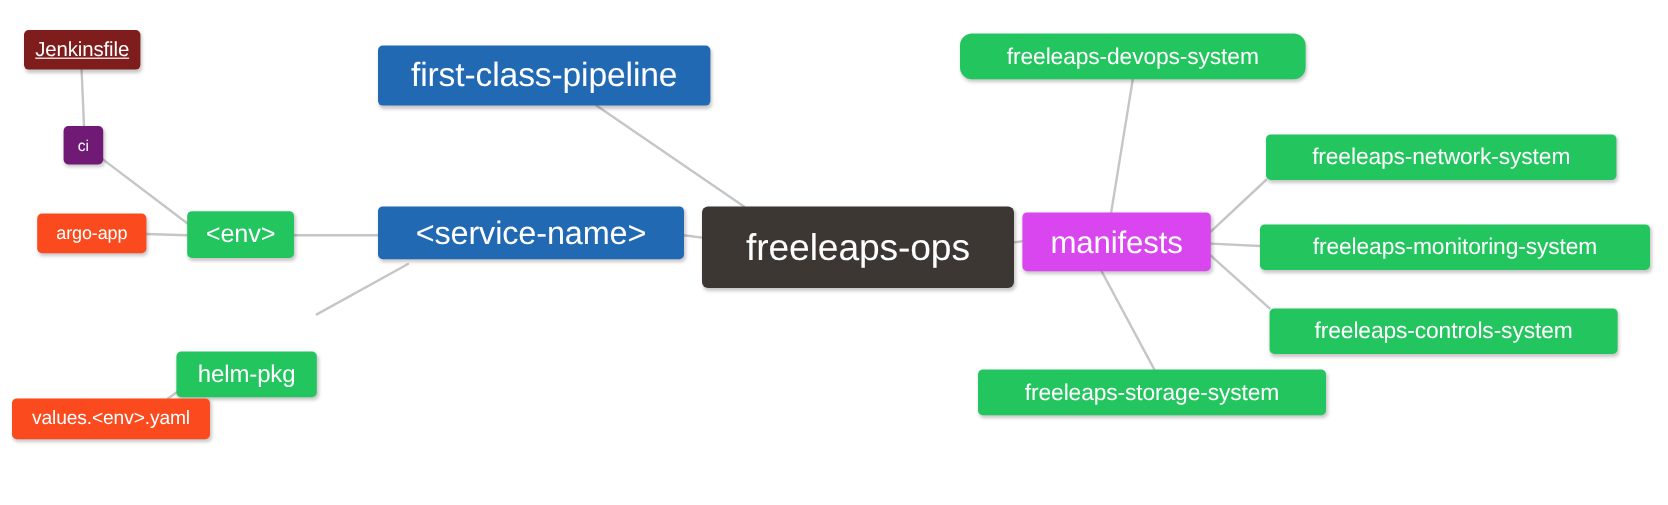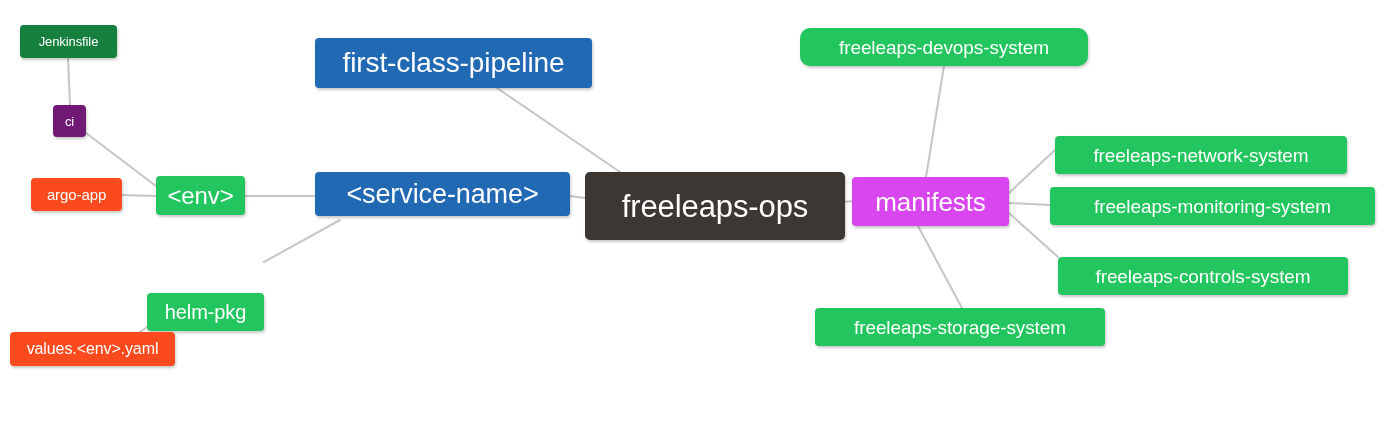--- a/index.html
+++ b/index.html
@@ -54,29 +54,29 @@
       <line x1="497" y1="88" x2="620" y2="172" stroke="#C6C6C6" stroke-width="2" stroke-linecap="round"></line>
       <line x1="570" y1="196" x2="585" y2="198" stroke="#C6C6C6" stroke-width="2" stroke-linecap="round"></line>
       <line x1="845" y1="202" x2="852" y2="201" stroke="#C6C6C6" stroke-width="2" stroke-linecap="round"></line>
       <line x1="926" y1="177" x2="944" y2="66" stroke="#C6C6C6" stroke-width="2" stroke-linecap="round"></line>
       <line x1="1009" y1="193" x2="1055" y2="150" stroke="#C6C6C6" stroke-width="2" stroke-linecap="round"></line>
       <line x1="1009" y1="203" x2="1050" y2="205" stroke="#C6C6C6" stroke-width="2" stroke-linecap="round"></line>
       <line x1="1009" y1="213" x2="1058" y2="257" stroke="#C6C6C6" stroke-width="2" stroke-linecap="round"></line>
       <line x1="918" y1="226" x2="962" y2="308" stroke="#C6C6C6" stroke-width="2" stroke-linecap="round"></line>
     </svg>
   <div id="node-layer">
-      <div class="mm-node" style="left: 20px; top: 25px; width: 97px; height: 33px; background: #15803d; font-size: 13px;">Jenkinsfile</div>
+      <div class="mm-node" style="left: 20px; top: 25px; width: 97px; height: 33px; background: #7f1d1d; font-size: 17px; text-decoration: underline;">Jenkinsfile</div>
       <div class="mm-node" style="left: 53px; top: 105px; width: 33px; height: 32px; background: #701a75; font-size: 13px;">ci</div>
       <div class="mm-node" style="left: 31px; top: 178px; width: 91px; height: 33px; background: rgb(251, 75, 30); font-size: 15px; text-align: right;">argo-app</div>
-      <div class="mm-node" style="left: 156px; top: 176px; width: 89px; height: 39px; background: rgb(34, 197, 94); font-size: 24px;">&lt;env&gt;</div>
+      <div class="mm-node" style="left: 156px; top: 176px; width: 89px; height: 39px; background: rgb(34, 197, 94); font-size: 21px;">&lt;env&gt;</div>
       <div class="mm-node" style="left: 147px; top: 257px; width: 117px; height: 38px; background: rgb(34, 197, 94); font-size: 20px; margin-top: 36px;">helm-pkg</div>
       <div class="mm-node" style="left: 10px; top: 332px; width: 165px; height: 34px; background: rgb(251, 75, 30); font-size: 16px;">values.&lt;env&gt;.yaml</div>
       <div class="mm-node" style="left: 315px; top: 38px; width: 277px; height: 50px; background: rgb(34, 105, 179); font-size: 28px;">first-class-pipeline</div>
       <div class="mm-node" style="left: 315px; top: 172px; width: 255px; height: 44px; background: rgb(34, 105, 179); font-size: 27px;">&lt;service-name&gt;</div>
       <div class="mm-node root" style="left: 585px; top: 172px; width: 260px; height: 68px; background: rgb(60, 55, 51); font-size: 31px;">freeleaps-ops</div>
       <div class="mm-node" style="left: 852px; top: 177px; width: 157px; height: 49px; background: #d946ef; font-size: 26px;">manifests</div>
       <div class="mm-node" style="left: 800px; top: 28px; width: 288px; height: 38px; background: rgb(34, 197, 94); font-size: 19px; border-radius: 10px;">freeleaps-devops-system</div>
-      <div class="mm-node" style="left: 1055px; top: 112px; width: 292px; height: 38px; background: rgb(34, 197, 94); font-size: 19px; margin-top: 24px;">freeleaps-network-system</div>
+      <div class="mm-node" style="left: 1055px; top: 112px; width: 292px; height: 38px; background: rgb(34, 197, 94); font-size: 19px;">freeleaps-network-system</div>
       <div class="mm-node" style="left: 1050px; top: 187px; width: 325px; height: 38px; background: rgb(34, 197, 94); font-size: 19px;">freeleaps-monitoring-system</div>
       <div class="mm-node" style="left: 1058px; top: 257px; width: 290px; height: 38px; background: rgb(34, 197, 94); font-size: 19px;">freeleaps-controls-system</div>
       <div class="mm-node" style="left: 815px; top: 308px; width: 290px; height: 38px; background: rgb(34, 197, 94); font-size: 19px;">freeleaps-storage-system</div>
     </div>
 </div>
 
 </body></html>

